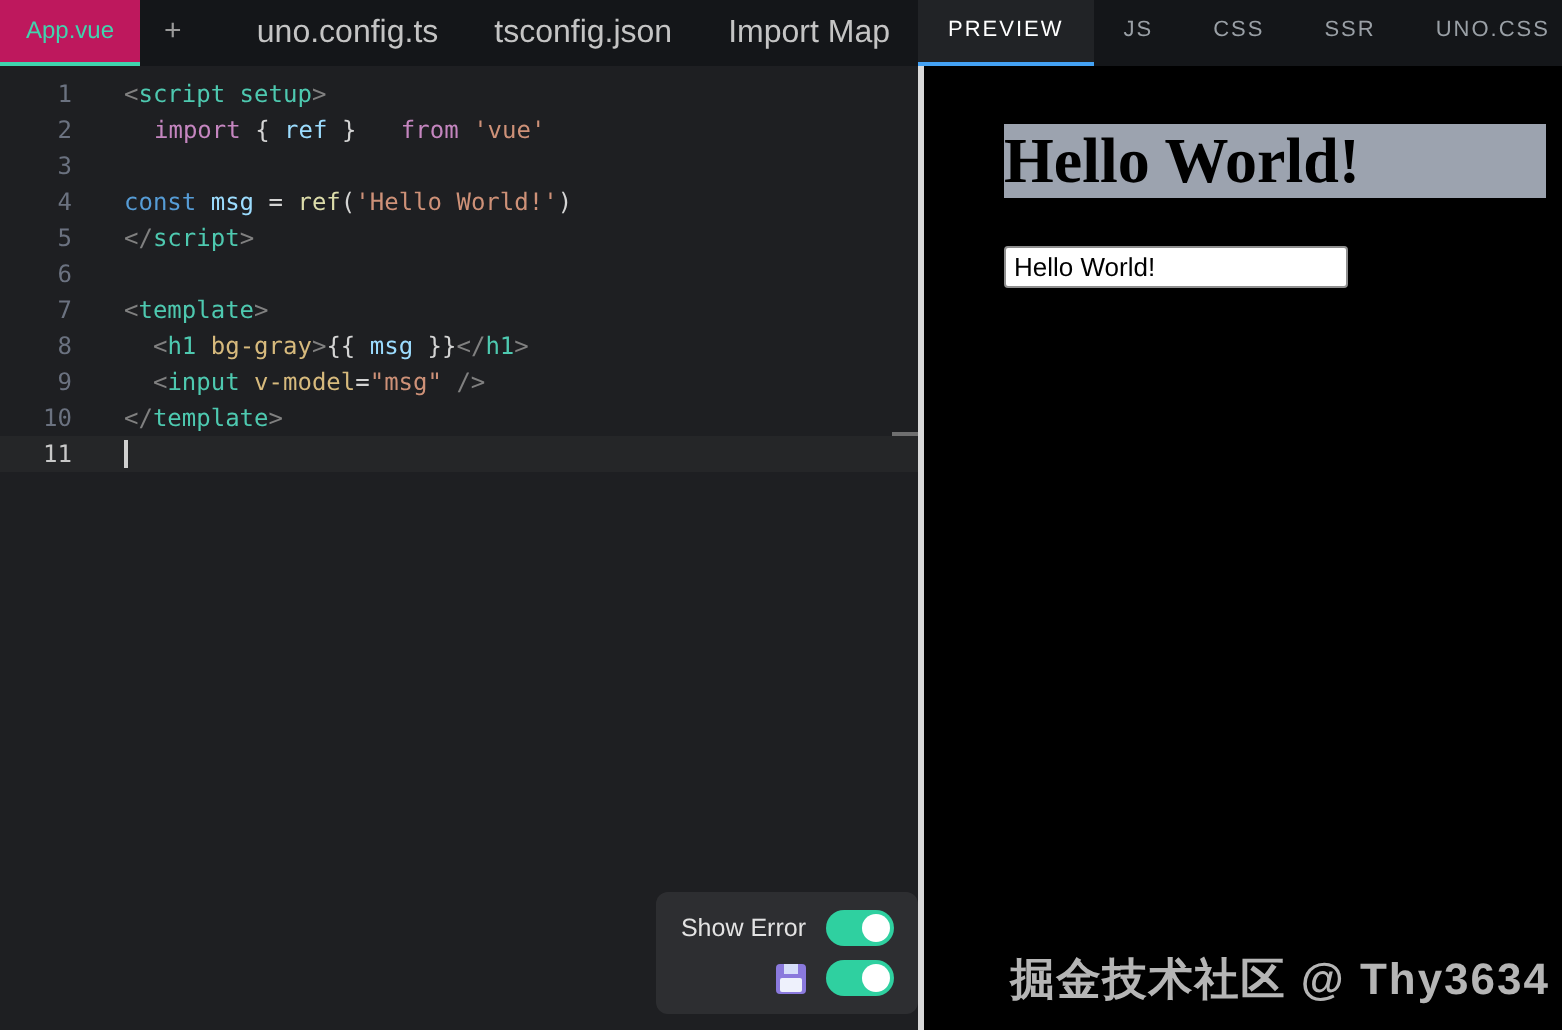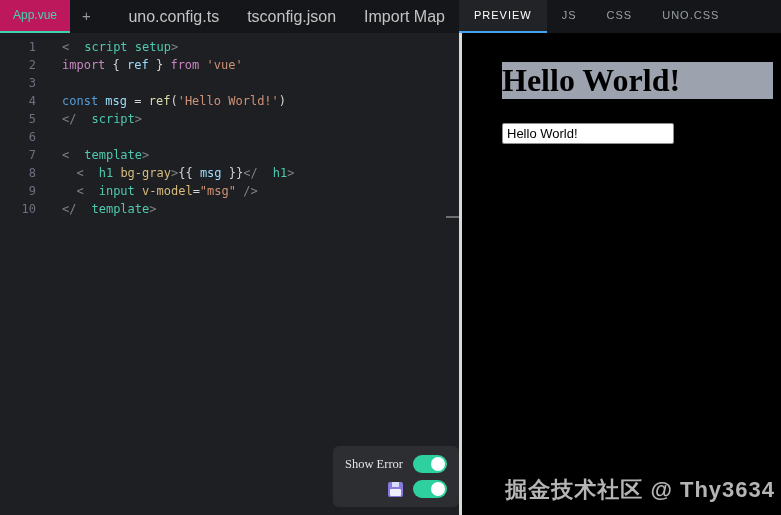--- a/index.html
+++ b/index.html
@@ -30,36 +30,36 @@
   .editor-pane { width:459px; flex:none; position:relative; background:#1e1f22;
                  padding-top:5px; overflow:hidden; }
   .code-line { display:flex; height:18px; line-height:18px;
                font-family:"DejaVu Sans Mono","Liberation Mono",monospace; font-size:12px; }
   .code-line.cursor-line { background:rgba(255,255,255,0.03); }
   .ln { flex:none; display:inline-block; width:36px; text-align:right; color:#6b7280; }
   .ln.ln-active { color:#c8c8c8; }
   .code-text { white-space:pre; padding-left:26px; color:#d4d4d4; }
   .tok-pl { color:#d4d4d4; }
   .tok-p  { color:#808080; }
-  .tok-t  { color:#4ec9b0;margin-left:15px; }
-  .tok-k  { color:#c586c0; }
+  .tok-t  { color:#4ec9b0; }
+  .tok-k  { color:#c586c0;margin-left:15px; }
   .tok-kb { color:#569cd6; }
   .tok-v  { color:#9cdcfe; }
   .tok-f  { color:#dcdcaa; }
   .tok-s  { color:#ce9178; }
   .tok-a  { color:#d7ba7d; }
   .caret { display:inline-block; width:2px; height:14px; background:#d0d0d0;
            vertical-align:middle; margin-top:-2px; }
   .overview-marker { position:absolute; top:183px; right:0; width:13px; height:2px;
            background:#9b9b9b; opacity:.65; }
 
   
   .overlay { position:absolute; right:0; bottom:8px; padding:9px 12px;
              background:rgba(255,255,255,0.07); border-radius:6px;
-             display:flex; flex-direction:column; gap:7px; align-items:flex-end;font-family:Liberation Serif, serif; }
+             display:flex; flex-direction:column; gap:7px; align-items:flex-end; }
   .opt-row { display:flex; align-items:center; gap:10px; }
   .opt-label { color:#e3e3e3; font-size:12.5px; }
   .toggle { position:relative; width:34px; height:18px; border-radius:9px;
             background:#3a3d41; cursor:pointer; flex:none; }
   .toggle.on { background:var(--toggle-on,#2fd0a0); }
   .toggle .knob { position:absolute; top:2px; width:14px; height:14px; border-radius:50%;
             background:#ffffff; left:2px; }
   .toggle.on .knob { left:auto; right:2px; }
   .floppy { position:relative; width:15px; height:15px; background:#8a79dd;
             border-radius:2px; display:inline-block; }
@@ -90,20 +90,21 @@
     <div class="config-tabs">
       <div class="config-tab">uno.config.ts</div>
       <div class="config-tab">tsconfig.json</div>
       <div class="config-tab">Import Map</div>
     </div>
   </div>
   <div class="topbar-right">
     <div class="out-tab active">PREVIEW</div>
     <div class="out-tab">JS</div>
     <div class="out-tab">CSS</div>
+    <div class="out-tab">SSR</div>
     <div class="out-tab">UNO.CSS</div>
   </div>
 </header>
 
 <div class="main">
 
   <section class="editor-pane">
     <div id="code-lines">
         <div class="code-line">
           <span class="ln">1</span>
@@ -138,20 +139,24 @@
           <span class="code-text"><span class="tok-pl">  </span><span class="tok-p">&lt;</span><span class="tok-t">h1</span><span class="tok-pl"> </span><span class="tok-a">bg-gray</span><span class="tok-p">&gt;</span><span class="tok-pl">{{ </span><span class="tok-v">msg</span><span class="tok-pl"> }}</span><span class="tok-p">&lt;/</span><span class="tok-t">h1</span><span class="tok-p">&gt;</span></span>
         </div>
         <div class="code-line">
           <span class="ln">9</span>
           <span class="code-text"><span class="tok-pl">  </span><span class="tok-p">&lt;</span><span class="tok-t">input</span><span class="tok-pl"> </span><span class="tok-a">v-model</span><span class="tok-pl">=</span><span class="tok-s">"msg"</span><span class="tok-p"> /&gt;</span></span>
         </div>
         <div class="code-line">
           <span class="ln">10</span>
           <span class="code-text"><span class="tok-p">&lt;/</span><span class="tok-t">template</span><span class="tok-p">&gt;</span></span>
         </div>
+        <div class="code-line cursor-line">
+          <span class="ln ln-active">11</span>
+          <span class="code-text"><span class="caret"></span></span>
+        </div>
       </div>
     <div class="overview-marker"></div>
     <div class="overlay">
       <div class="opt-row">
         <span class="opt-label">Show Error</span>
         <div class="toggle on">
           <div class="knob"></div>
         </div>
       </div>
       <div class="opt-row">

